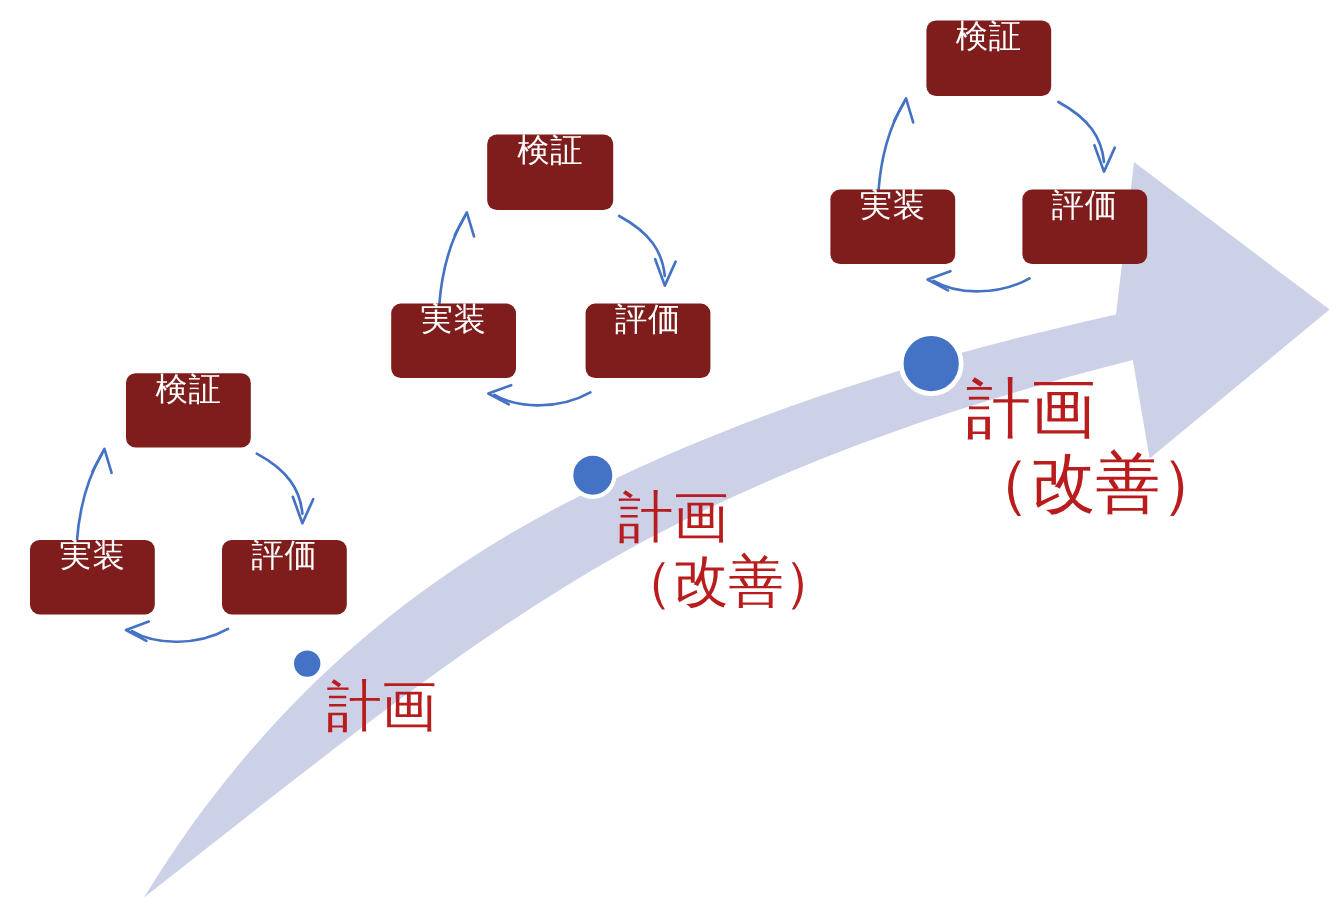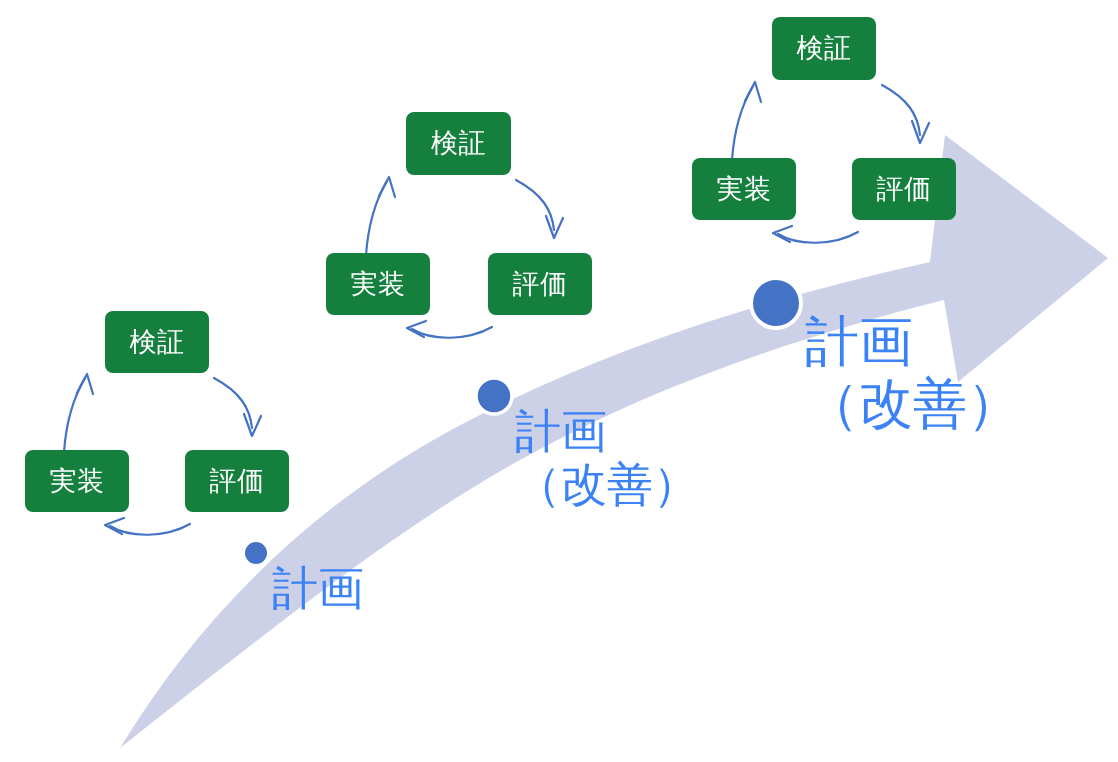--- a/index.html
+++ b/index.html
@@ -31,37 +31,36 @@
     top: 0;
     width: 1118px;
     height: 762px;
     pointer-events: none;
   }
   .layer > * { pointer-events: auto; }
 
   .node-box {
     position: absolute;
     display: flex;
-    align-items: center;
     justify-content: center;
-    background: #15803d;
+    background: #7f1d1d;
     border-radius: 8px;
     box-sizing: border-box;
   }
   .node-box .node-label {
     color: #ffffff;
     font-size: 27px;
     line-height: 1;
     letter-spacing: 0.5px;
     white-space: nowrap;
   }
 
   .stage-label {
     position: absolute;
-    color: #3b82f6;
+    color: #b91c1c;
     font-size: 46px;
     line-height: 1.15;
     white-space: pre-line;
     letter-spacing: 0px;
   }
   .stage-label.big {
     font-size: 54px;
   }
 </style>
 </head>

